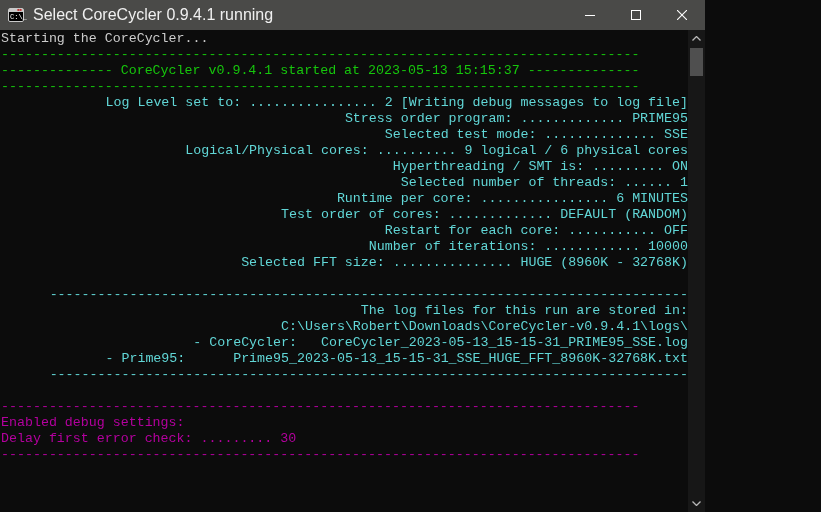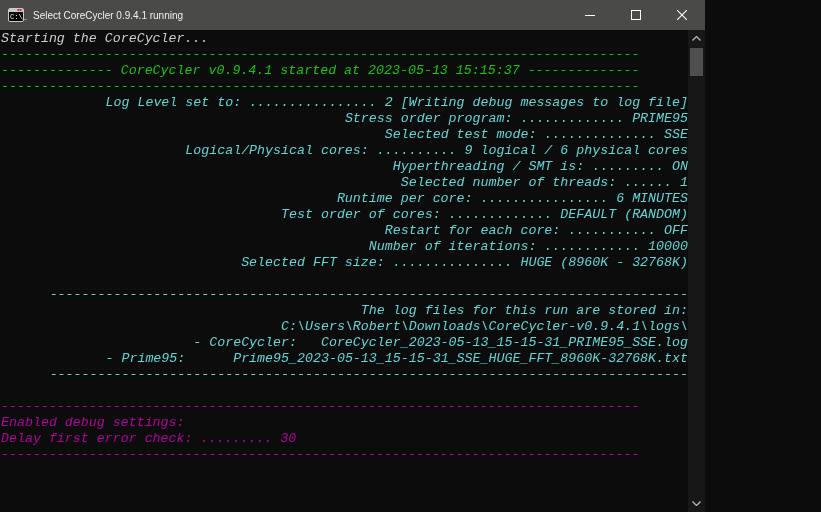--- a/index.html
+++ b/index.html
@@ -39,41 +39,41 @@
   .app-icon .icon-prompt {
     position: absolute; top: 4px; left: 1px;
     color: #fff;
     font-size: 7px; line-height: 8px;
     font-family: "Liberation Mono", monospace;
     white-space: pre;
   }
   .title {
     color: #f0f0f0;
     font-family: "Liberation Sans", sans-serif;
-    font-size: 10px;
+    font-size: 16px;
     white-space: nowrap;
   }
   .controls { margin-left: auto; display: flex; height: 100%; }
   .ctrl-btn {
     width: 46px; height: 30px;
     display: flex; align-items: center; justify-content: center;
     cursor: default;
   }
   .ctrl-btn svg { display: block; }
 
   
   .console {
     position: relative;
     flex: 1 1 auto;
     background: #0c0c0c;
     overflow: hidden;
   }
   .output {
     position: absolute;
-    top: 1px; left: 1px; right: 17px; font-style: italic;
+    top: 1px; left: 1px; right: 17px;
   }
   .line {
     height: 16px;
     line-height: 16px;
     font-size: 13.3px;
     white-space: pre;
     letter-spacing: 0;
   }
   .gray    { color: #cccccc; }
   .green   { color: #16c60c; }

